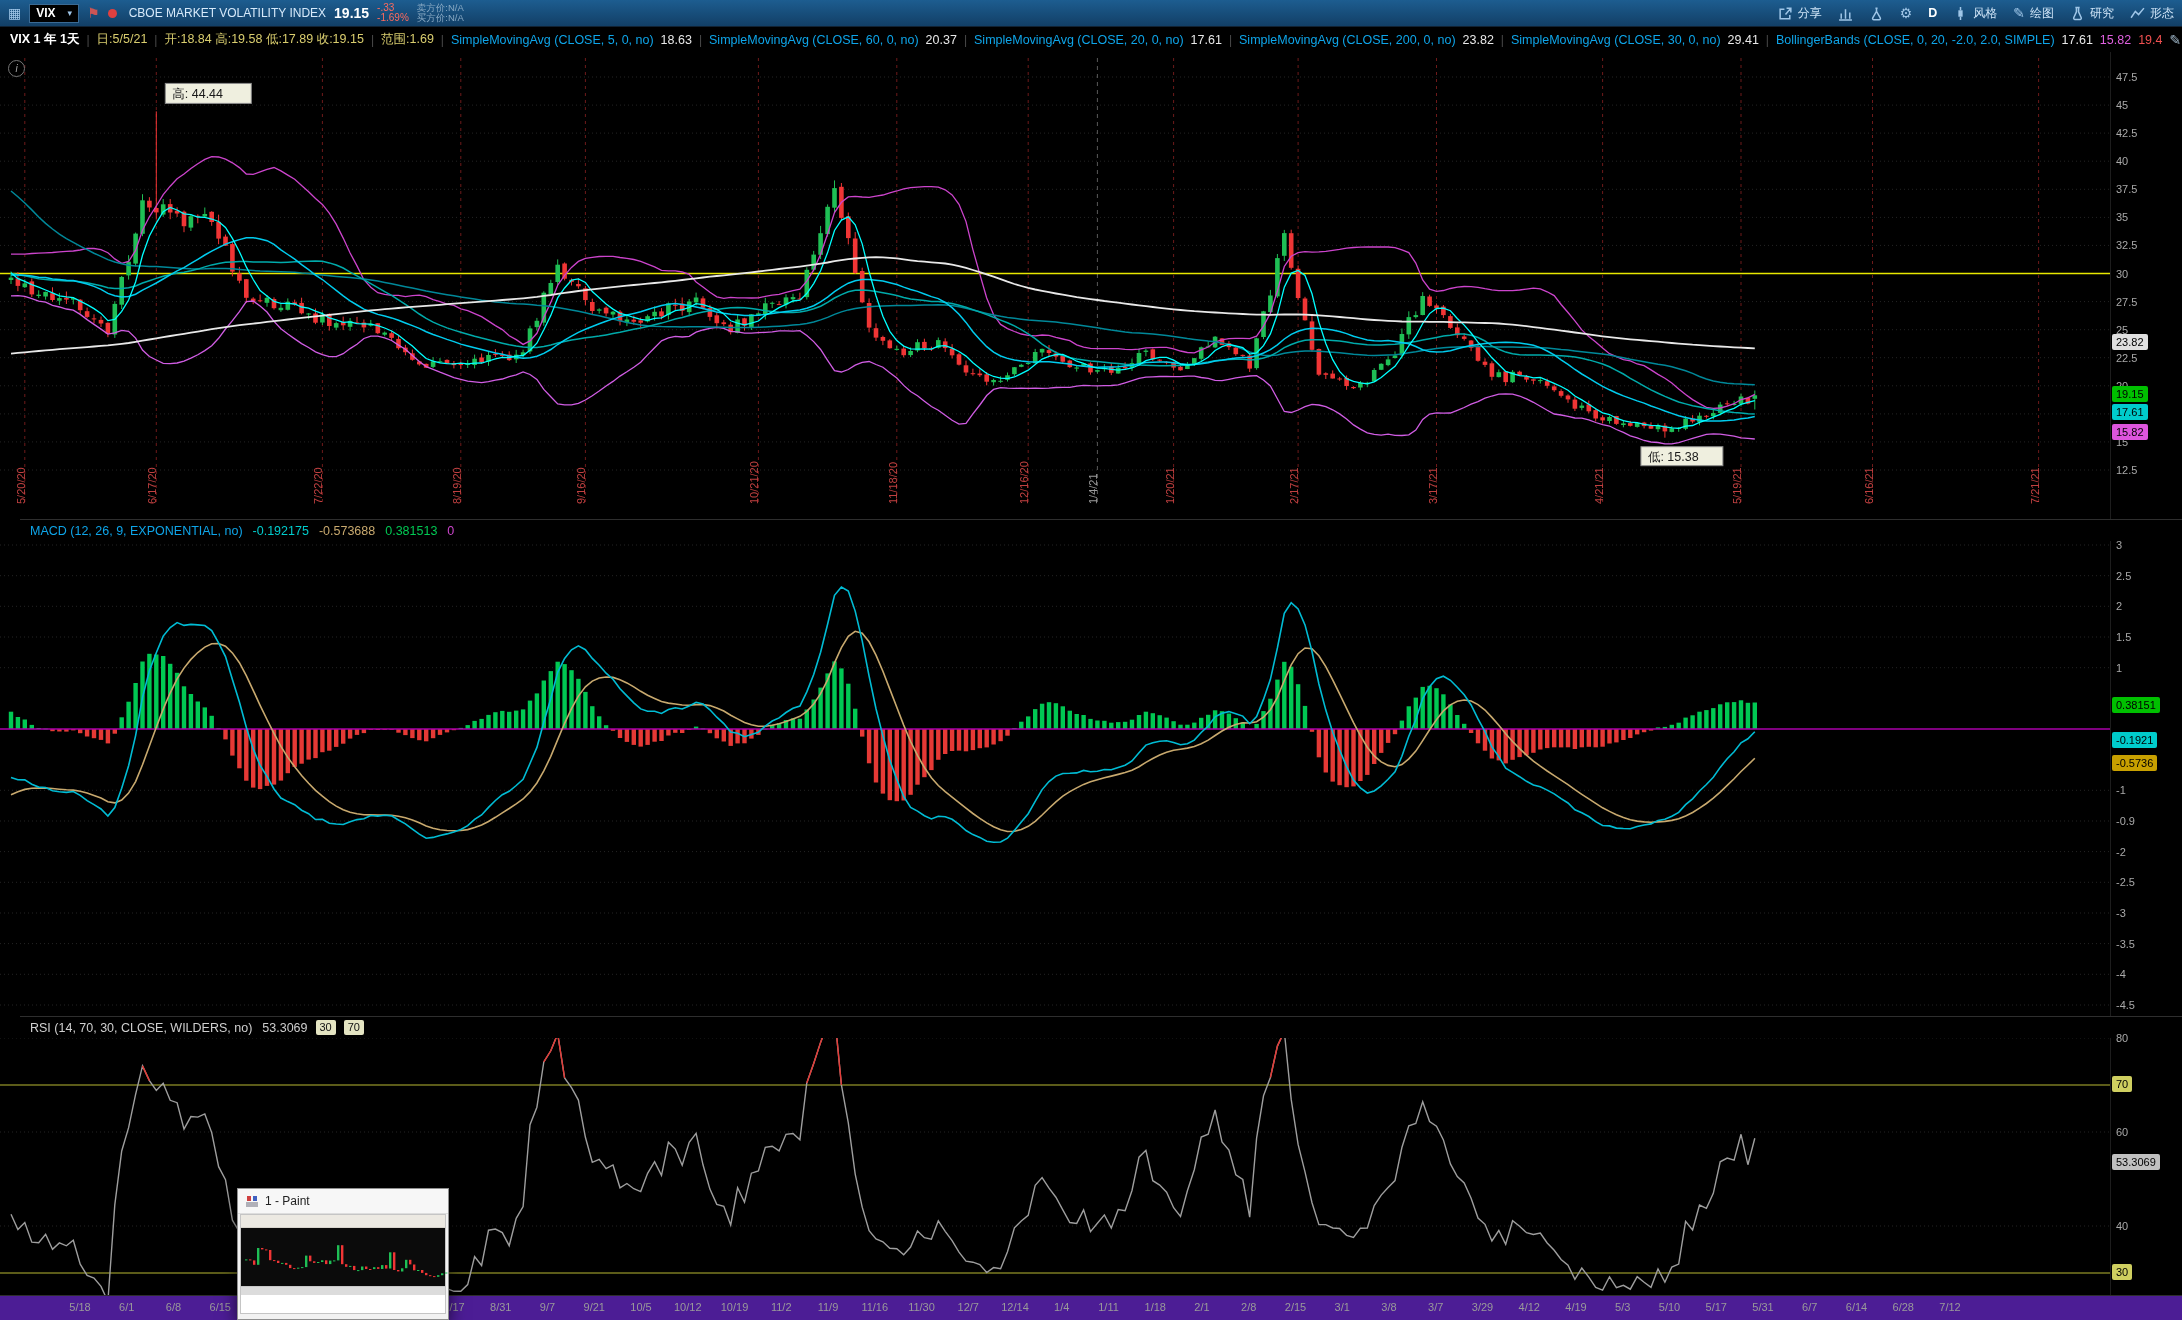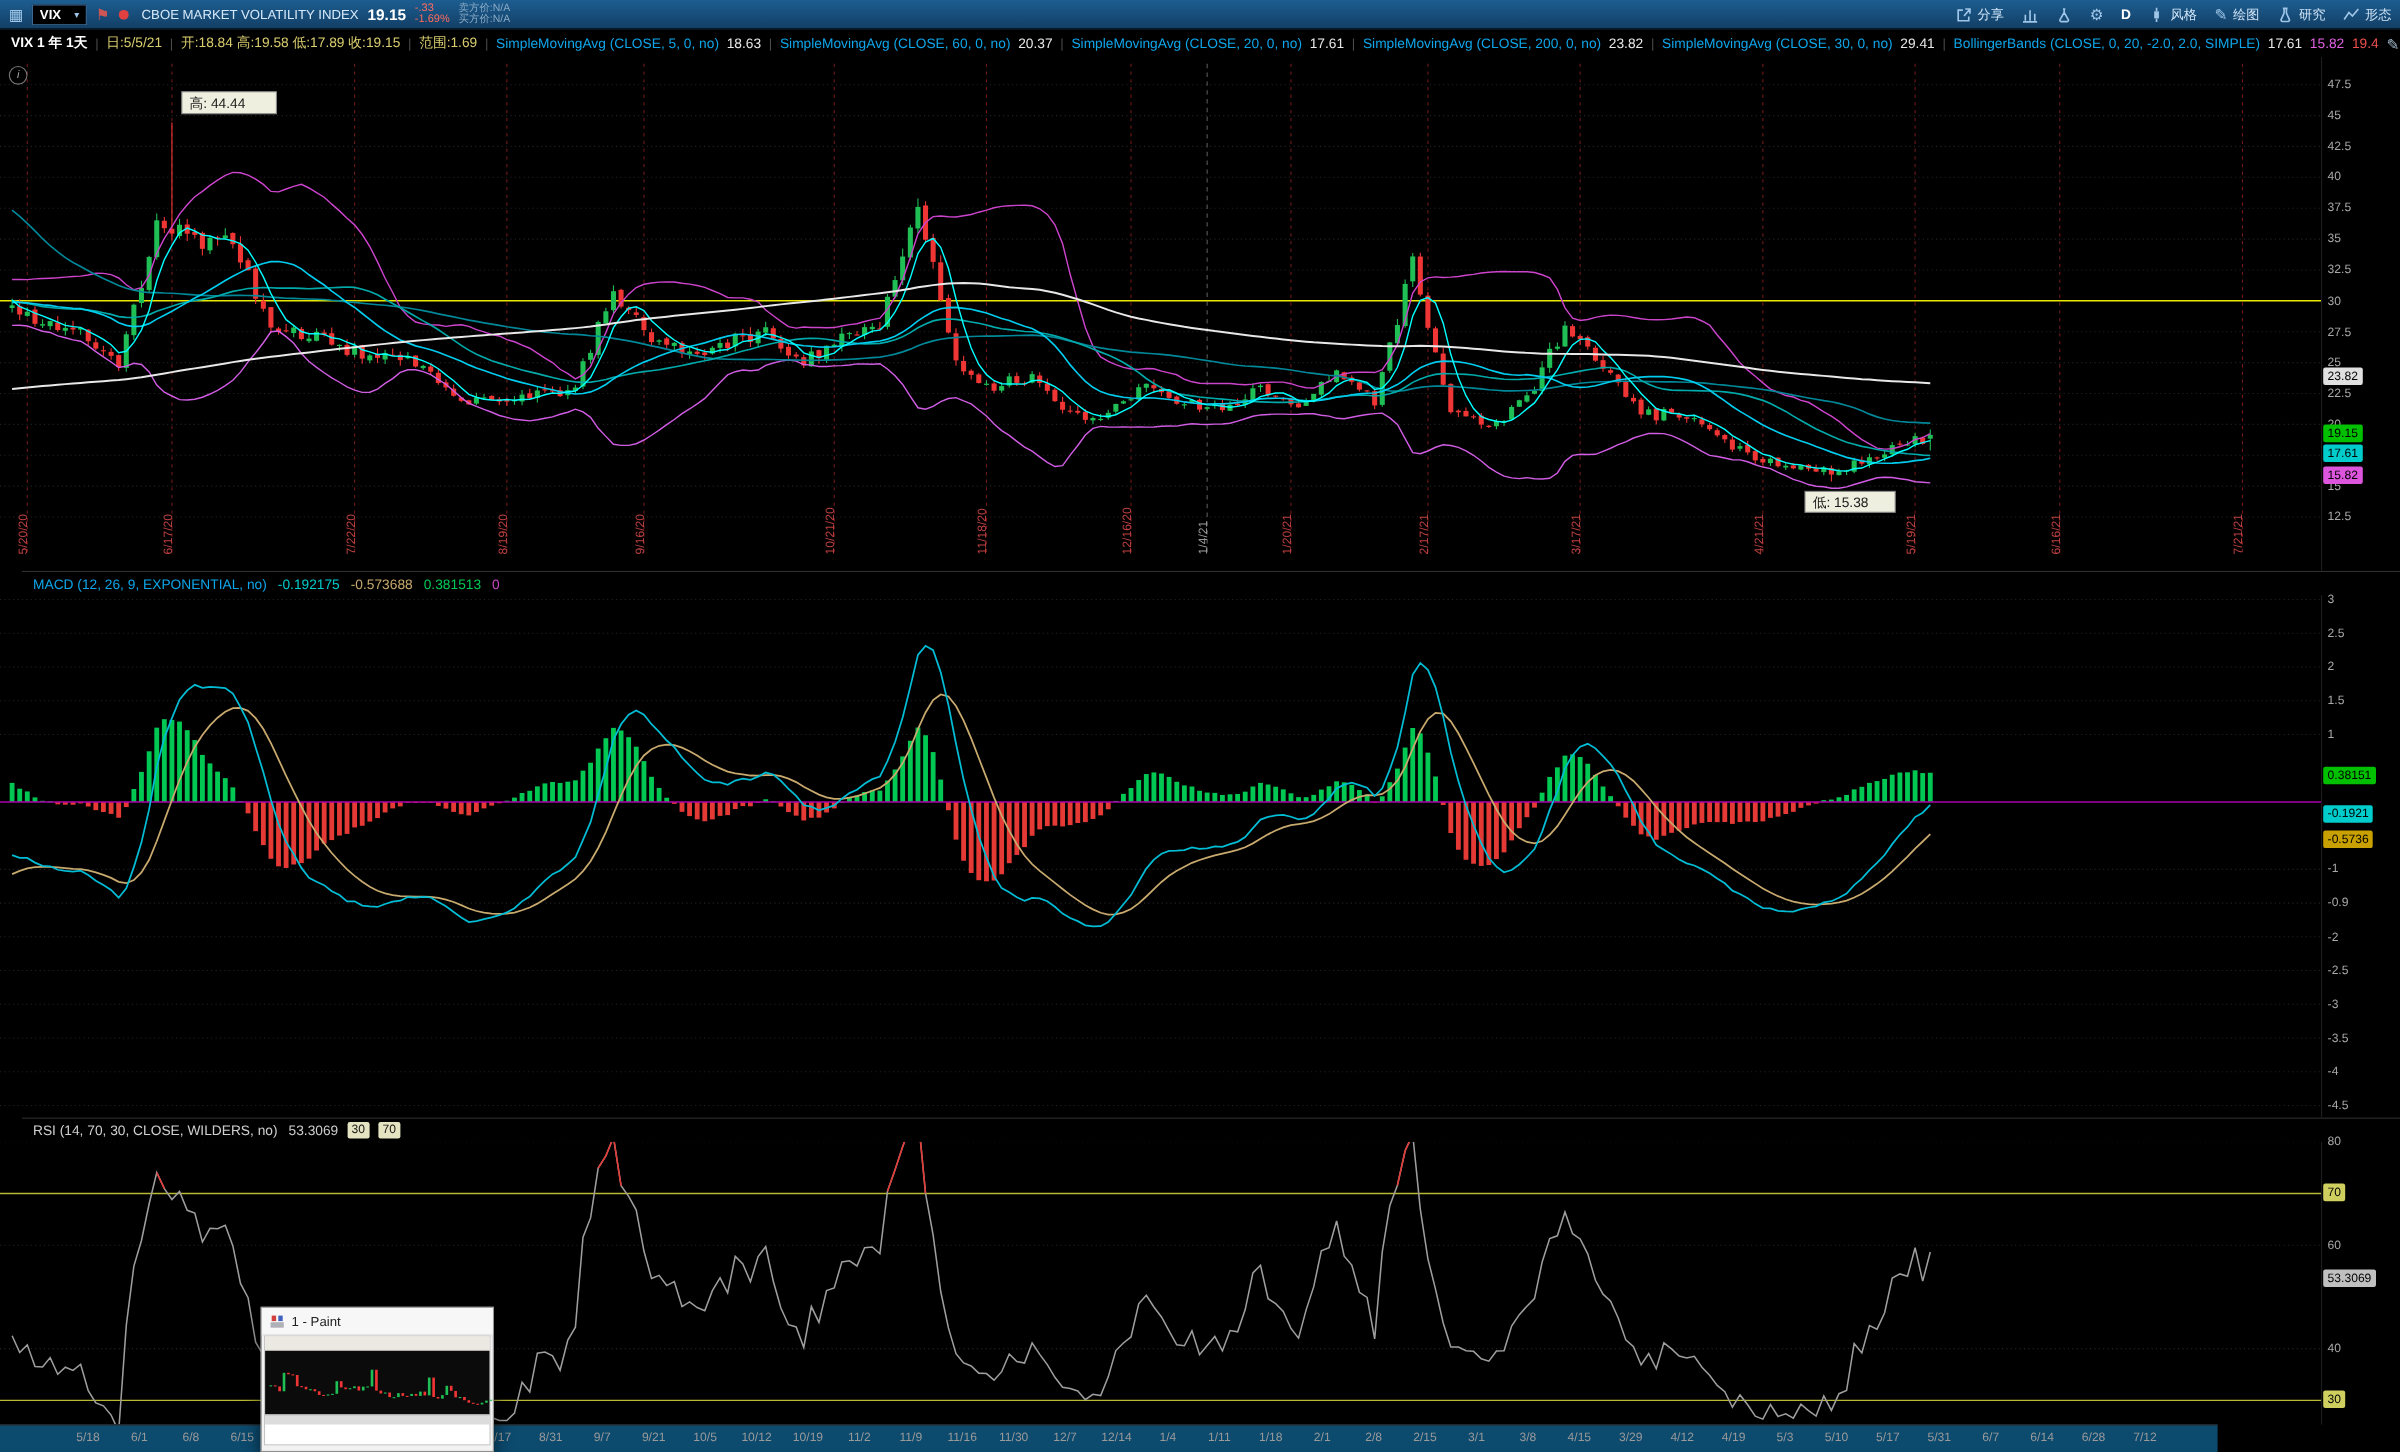--- a/index.html
+++ b/index.html
@@ -33,21 +33,21 @@
   .study-val{color:#e8e8e8;}
   
   .plot{position:absolute;left:0;width:2110px;overflow:hidden;background:#000;}
   .axis{position:absolute;left:2110px;width:72px;background:#000;border-left:1px solid #1d1d1d;}
   .tick{position:absolute;left:5px;font-size:11px;color:#a9a9a9;line-height:14px;}
   .badge{position:absolute;left:1px;font-size:11px;line-height:16px;padding:0 4px;border-radius:2px;color:#000;}
   .phead{position:absolute;left:0;width:2182px;height:22px;background:#000;border-top:1px solid #2e2e2e;
          display:flex;gap:10px;align-items:center;padding:0 10px;font-size:12.5px;box-sizing:border-box;margin-left:20px;}
   .rsi-name{color:#cfcfcf;}
   .chip{background:#e4e4c2;color:#111;padding:0 4px;border-radius:2px;font-size:11px;line-height:15px;}
-  .xaxis{position:absolute;left:0;top:1295px;width:2016px;height:25px;background:#0c4a6e;border-top:1px solid #2e2e2e;}
+  .xaxis{position:absolute;left:0;top:1295px;width:2182px;height:25px;background:#4c1d95;border-top:1px solid #2e2e2e;}
   .xlab{position:absolute;top:5px;transform:translateX(-50%);font-size:11px;color:#9a9a9a;}
   .info-icon{position:absolute;left:8px;top:8px;width:15px;height:15px;border:1px solid #777;border-radius:50%;
              color:#aaa;font-size:10px;display:flex;align-items:center;justify-content:center;font-style:italic;}
   
   .paint{position:absolute;left:237px;top:1188px;width:212px;height:132px;background:#f2f2f2;
          border:1px solid #8f8f8f;box-shadow:0 5px 16px rgba(0,0,0,.65);z-index:50;box-sizing:border-box;}
   .paint-title{height:24px;display:flex;align-items:center;gap:6px;padding:0 7px;font-size:12px;color:#222;
                background:#f7f7f7;border-bottom:1px solid #ddd;}
   .paint-ic{width:14px;height:14px;}
   .paint-body{position:relative;height:100px;background:#fff;margin:0 2px 2px 2px;border:1px solid #c5c5c5;box-sizing:border-box;}
@@ -1100,21 +1100,21 @@
       <span class="xlab" style="left: 968.25px;">12/7</span>
       <span class="xlab" style="left: 1015px;">12/14</span>
       <span class="xlab" style="left: 1061.75px;">1/4</span>
       <span class="xlab" style="left: 1108.5px;">1/11</span>
       <span class="xlab" style="left: 1155.25px;">1/18</span>
       <span class="xlab" style="left: 1202px;">2/1</span>
       <span class="xlab" style="left: 1248.75px;">2/8</span>
       <span class="xlab" style="left: 1295.5px;">2/15</span>
       <span class="xlab" style="left: 1342.25px;">3/1</span>
       <span class="xlab" style="left: 1389px;">3/8</span>
-      <span class="xlab" style="left: 1435.75px;">4/15</span>
+      <span class="xlab" style="left: 1435.75px;">3/7</span>
       <span class="xlab" style="left: 1482.5px;">3/29</span>
       <span class="xlab" style="left: 1529.25px;">4/12</span>
       <span class="xlab" style="left: 1576px;">4/19</span>
       <span class="xlab" style="left: 1622.75px;">5/3</span>
       <span class="xlab" style="left: 1669.5px;">5/10</span>
       <span class="xlab" style="left: 1716.25px;">5/17</span>
       <span class="xlab" style="left: 1763px;">5/31</span>
       <span class="xlab" style="left: 1809.75px;">6/7</span>
       <span class="xlab" style="left: 1856.5px;">6/14</span>
       <span class="xlab" style="left: 1903.25px;">6/28</span>

